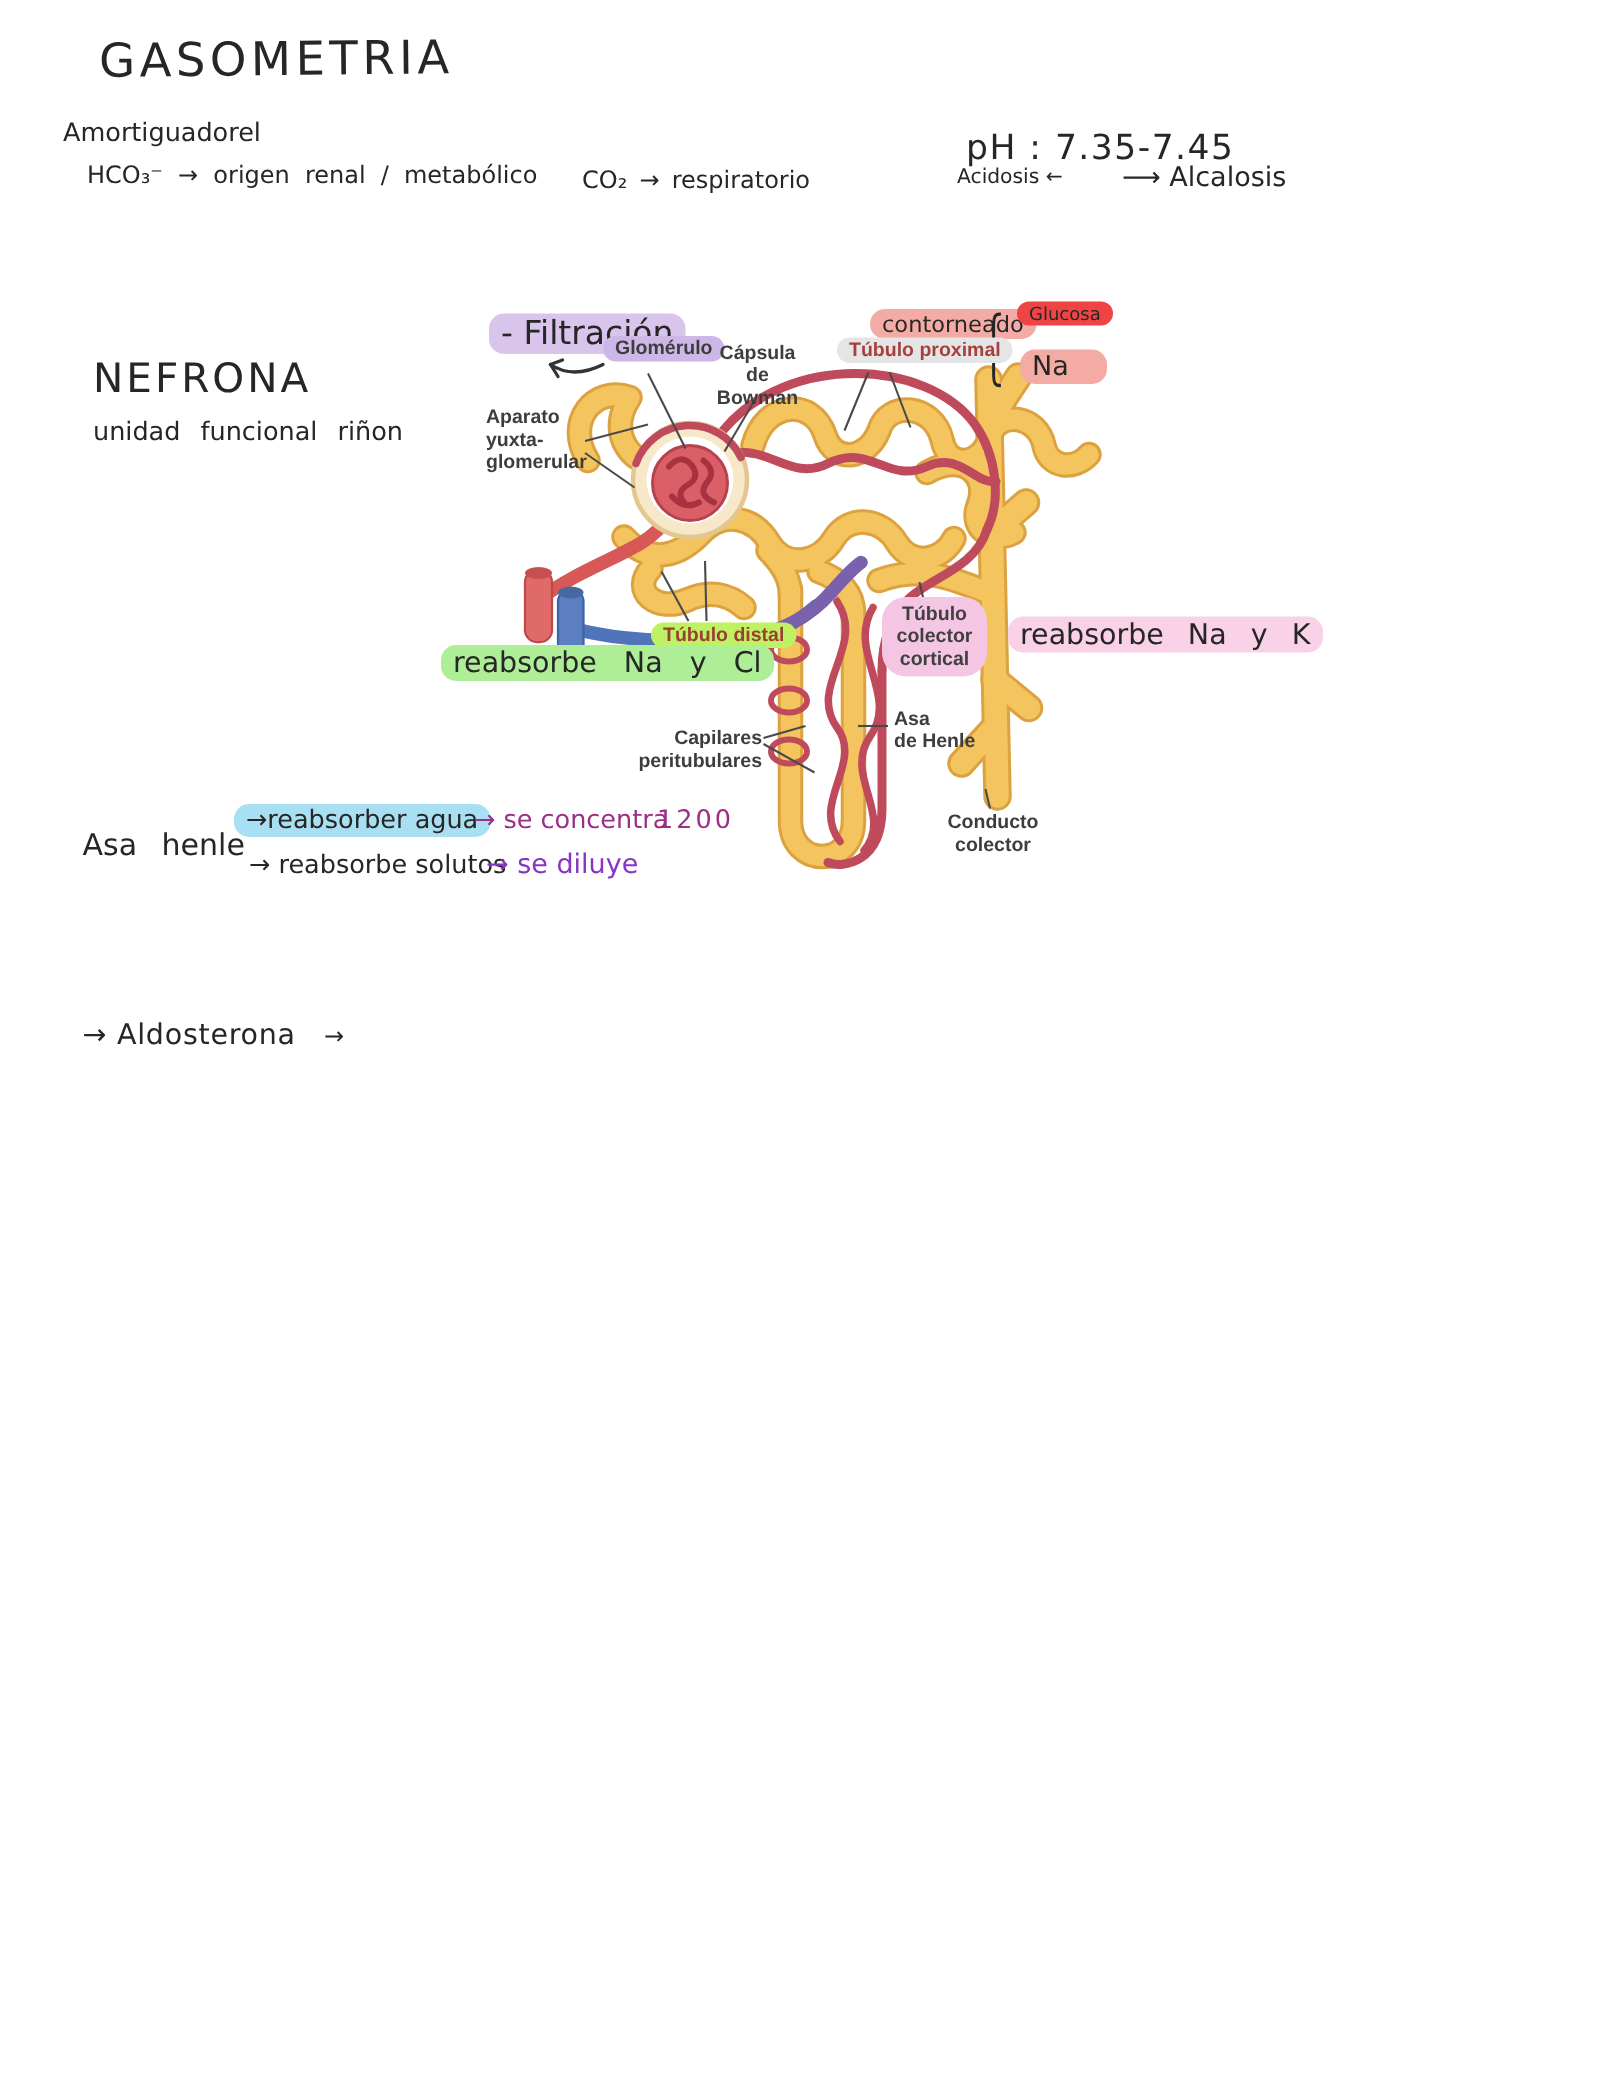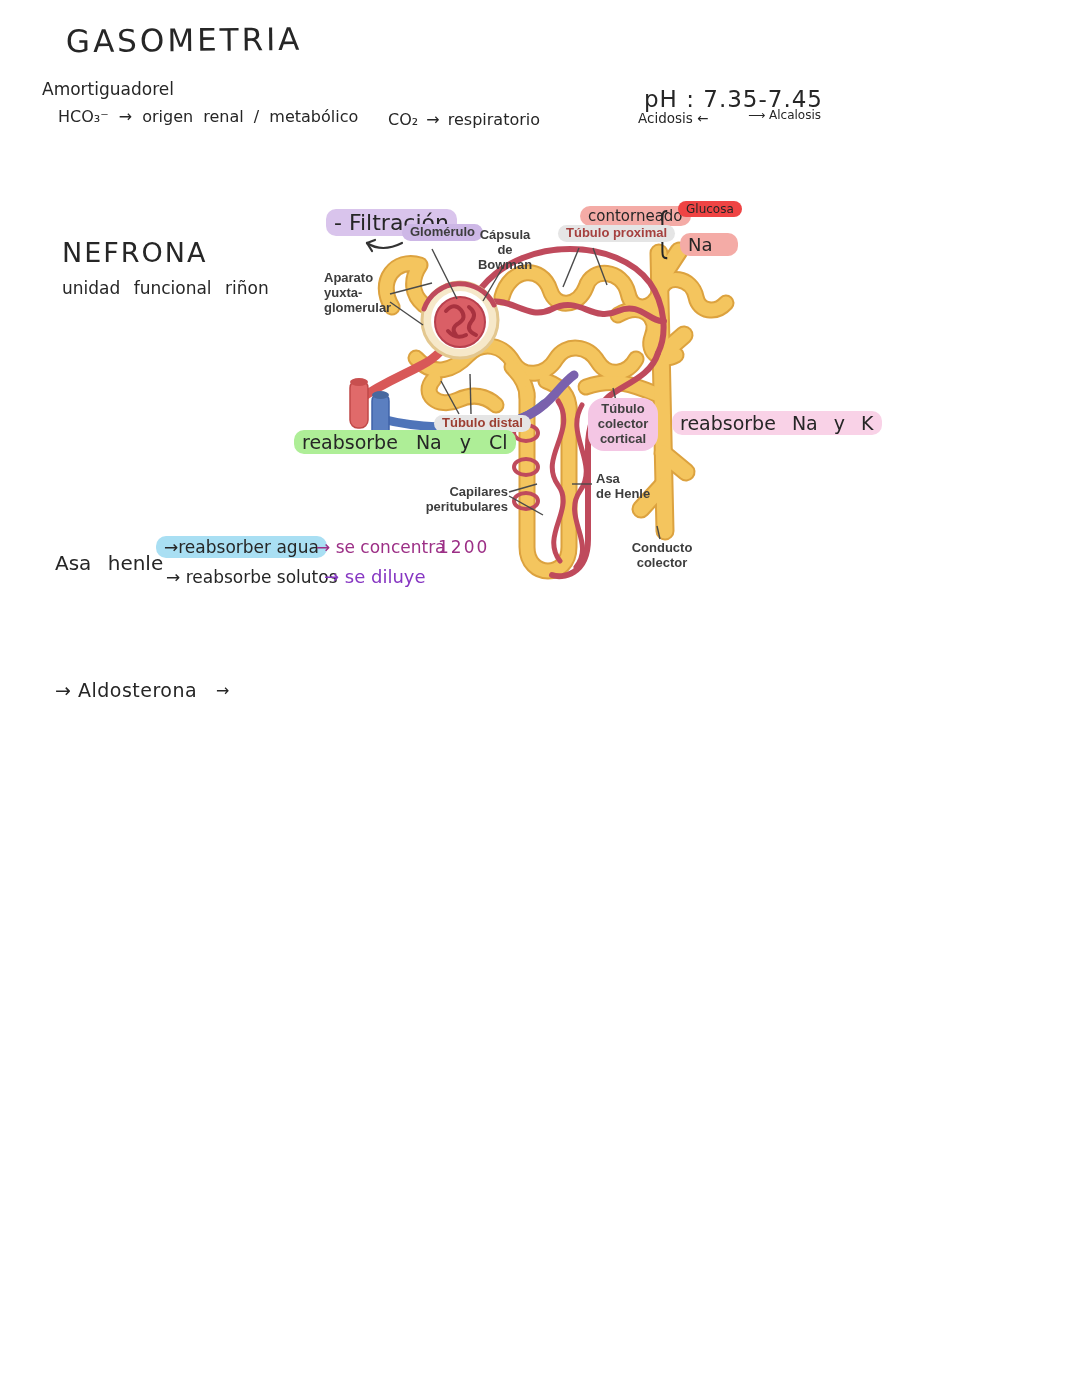--- a/index.html
+++ b/index.html
@@ -26,21 +26,21 @@
 
   <div class="abs hw small" style="left:42px; top:79px; font-size:17px;">Amortiguadorel</div>
 
   <div class="abs hw small" style="left:58px; top:107px; word-spacing:5px;">HCO₃⁻ → origen renal / metabólico</div>
 
   <div class="abs hw small" style="left:388px; top:110px; word-spacing:3px;">CO₂ → respiratorio</div>
 
   <div class="abs hw" style="left:644px; top:86px; font-size:23px; letter-spacing:1px; font-weight:500;">pH : 7.35-7.45</div>
 
   <div class="abs hw" style="left:638px; top:110px; font-size:13.5px;">Acidosis ←</div>
-  <div class="abs hw" style="left:748px; top:108px; font-size:12px;text-align:center;">⟶ Alcalosis</div>
+  <div class="abs hw" style="left:748px; top:108px; font-size:18px;text-align:center;">⟶ Alcalosis</div>
 
   <div class="abs hw h2" style="left:62px; top:237px;">NEFRONA</div>
   <div class="abs hw" style="left:62px; top:278px; font-size:17px; word-spacing:8px;">unidad funcional riñon</div>
 
   <div class="abs" style="left:320px; top:195px; width:480px; height:410px;">
 
     <svg width="480" height="410" viewBox="0 0 480 410" class="abs" style="left:0;top:0;">
 
       <g fill="none" stroke="#dca23f" stroke-width="17" stroke-linecap="round" stroke-linejoin="round">
         <path d="M 182,102 C 190,72 222,70 230,95 C 236,114 258,112 266,92 C 272,72 302,74 308,98 C 312,118 334,116 340,96 C 346,78 372,82 376,102 C 379,117 396,119 406,108"></path>
@@ -161,21 +161,21 @@
     </div>
 
     <div class="abs pr" style="left:4px; top:76px;">
       <div>Aparato</div>
       <div>yuxta-</div>
       <div>glomerular</div>
     </div>
 
     <div class="abs pr pill" style="left:238px; top:30px; background:#e5e5e5; color:#a5403e;">Túbulo proximal</div>
 
-    <div class="abs pr pill" style="left:114px; top:220px; background:#e5e5e5; color:#9c3e32;">Túbulo distal</div>
+    <div class="abs pr pill" style="left:114px; top:220px; background:#bef264; color:#9c3e32;">Túbulo distal</div>
 
     <div class="abs pr" style="left:268px; top:203px; width:58px; text-align:center; background:#f4c6e4; color:#404040; border-radius:16px; padding:4px 6px;">
       <div>Túbulo</div>
       <div>colector</div>
       <div>cortical</div>
     </div>
 
     <div class="abs pr" style="left:100px; top:290px; width:88px; text-align:right;">
       <div>Capilares</div>
       <div>peritubulares</div>

